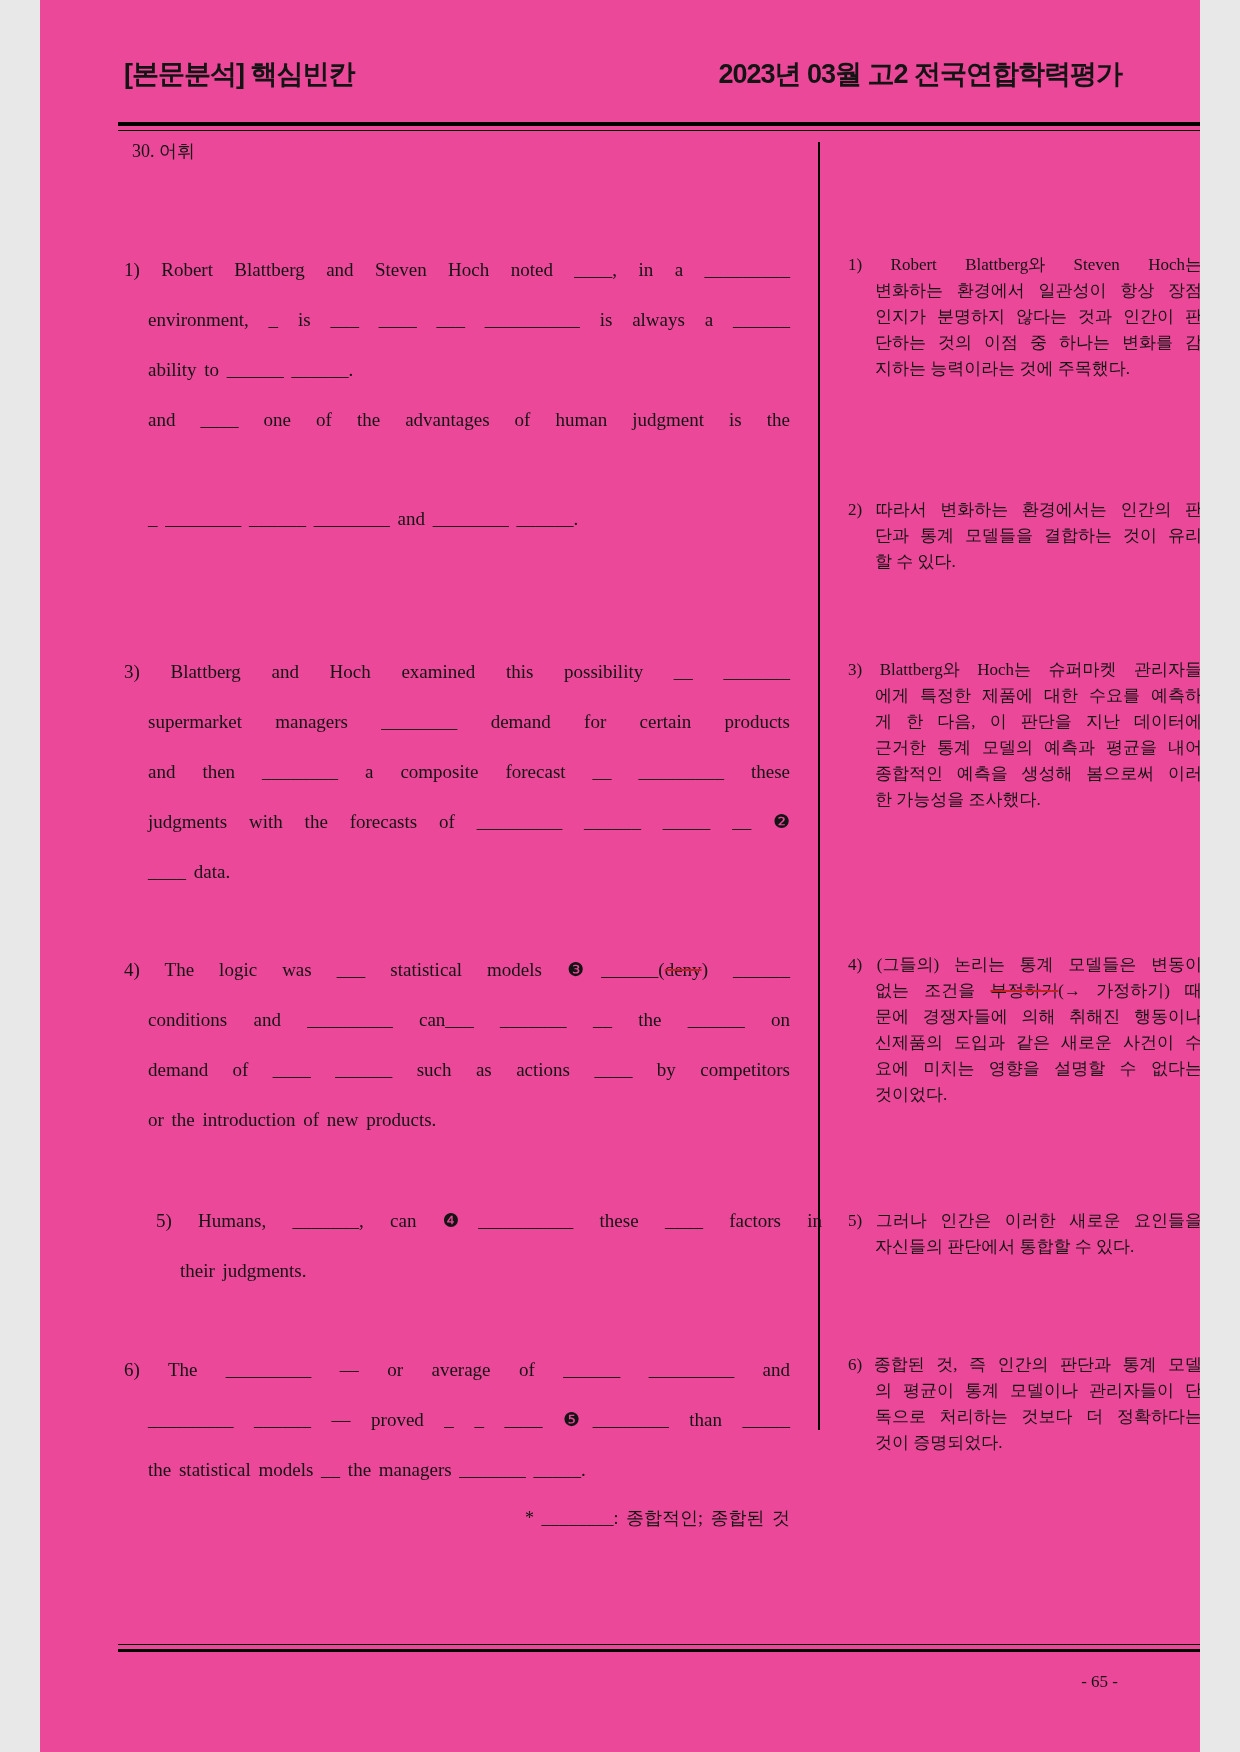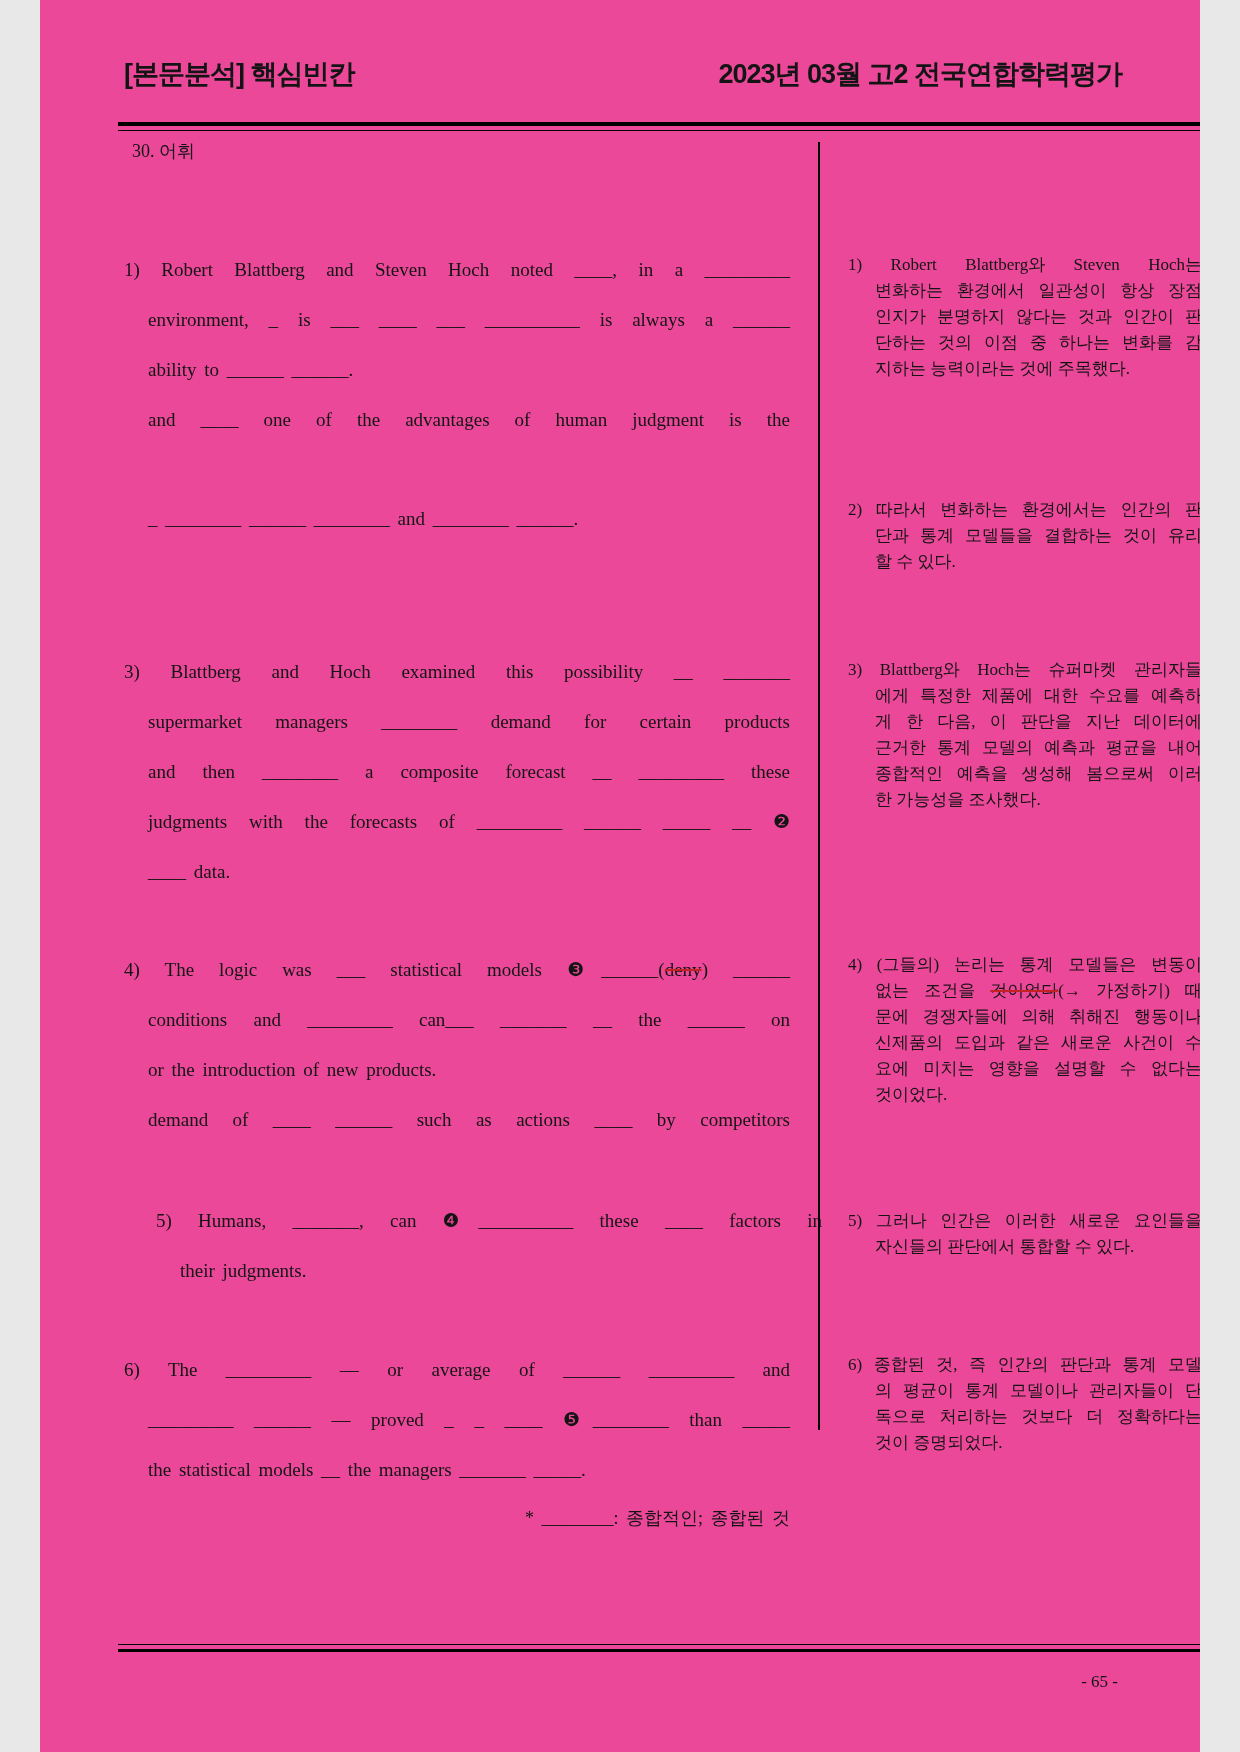--- a/index.html
+++ b/index.html
@@ -69,22 +69,22 @@
       <div class="item" style="top: 647px;">
         <div class="ln just first"><span>3) Blattberg and Hoch examined this possibility __ _______</span></div>
         <div class="ln just"><span>supermarket managers ________ demand for certain products</span></div>
         <div class="ln just"><span>and then ________ a composite forecast __ _________ these</span></div>
         <div class="ln just"><span>judgments with the forecasts of _________ ______ _____ __ ❷</span></div>
         <div class="ln last"><span>____ data.</span></div>
       </div>
       <div class="item" style="top: 945px;">
         <div class="ln just first"><span>4) The logic was ___ statistical models ❸______(</span><span class="strike">deny</span><span>) ______</span></div>
         <div class="ln just"><span>conditions and _________ can___ _______ __ the ______ on</span></div>
+        <div class="ln just"><span>demand of ____ ______ such as actions ____ by competitors</span></div>
         <div class="ln last"><span>or the introduction of new products.</span></div>
-        <div class="ln just"><span>demand of ____ ______ such as actions ____ by competitors</span></div>
       </div>
       <div class="item" style="top: 1196px; margin-left: 32px;">
         <div class="ln just first"><span>5) Humans, _______, can ❹__________ these ____ factors in</span></div>
         <div class="ln last"><span>their judgments.</span></div>
       </div>
       <div class="item" style="top: 1345px;">
         <div class="ln just first"><span>6) The _________ — or average of ______ _________ and</span></div>
         <div class="ln just"><span>_________ ______ — proved _ _ ____ ❺________ than _____</span></div>
         <div class="ln last"><span>the statistical models __ the managers _______ _____.</span></div>
       </div>
@@ -106,21 +106,21 @@
       <div class="item" style="top: 657px;">
         <div class="ln just first"><span>3) Blattberg와 Hoch는 슈퍼마켓 관리자들</span></div>
         <div class="ln just"><span>에게 특정한 제품에 대한 수요를 예측하</span></div>
         <div class="ln just"><span>게 한 다음, 이 판단을 지난 데이터에</span></div>
         <div class="ln just"><span>근거한 통계 모델의 예측과 평균을 내어</span></div>
         <div class="ln just"><span>종합적인 예측을 생성해 봄으로써 이러</span></div>
         <div class="ln last"><span>한 가능성을 조사했다.</span></div>
       </div>
       <div class="item" style="top: 952px;">
         <div class="ln just first"><span>4) (그들의) 논리는 통계 모델들은 변동이</span></div>
-        <div class="ln just"><span>없는 조건을 </span><span class="strike">것이었다</span><span>(→ 가정하기) 때</span></div>
+        <div class="ln just"><span>없는 조건을 </span><span class="strike">부정하기</span><span>(→ 가정하기) 때</span></div>
         <div class="ln just"><span>문에 경쟁자들에 의해 취해진 행동이나</span></div>
         <div class="ln just"><span>신제품의 도입과 같은 새로운 사건이 수</span></div>
         <div class="ln just"><span>요에 미치는 영향을 설명할 수 없다는</span></div>
         <div class="ln last"><span>것이었다.</span></div>
       </div>
       <div class="item" style="top: 1208px;">
         <div class="ln just first"><span>5) 그러나 인간은 이러한 새로운 요인들을</span></div>
         <div class="ln last"><span>자신들의 판단에서 통합할 수 있다.</span></div>
       </div>
       <div class="item" style="top: 1352px;">

